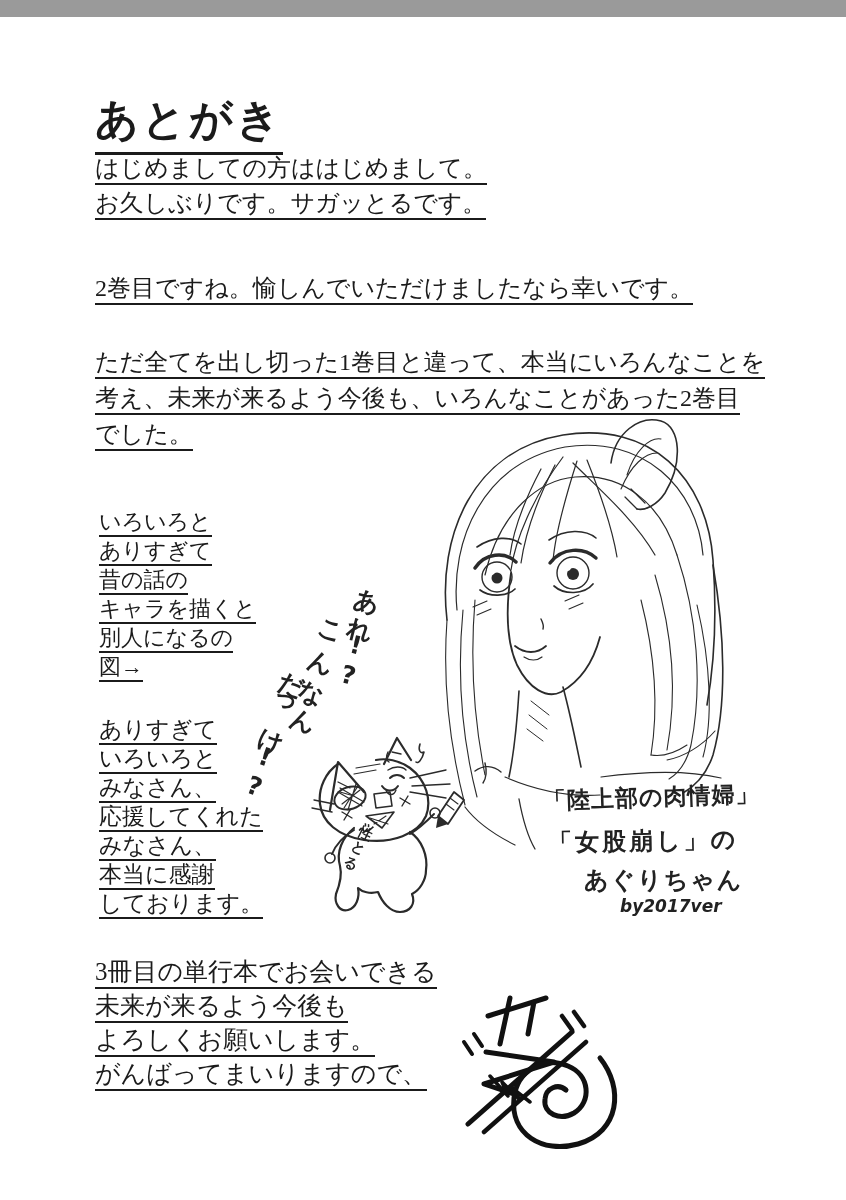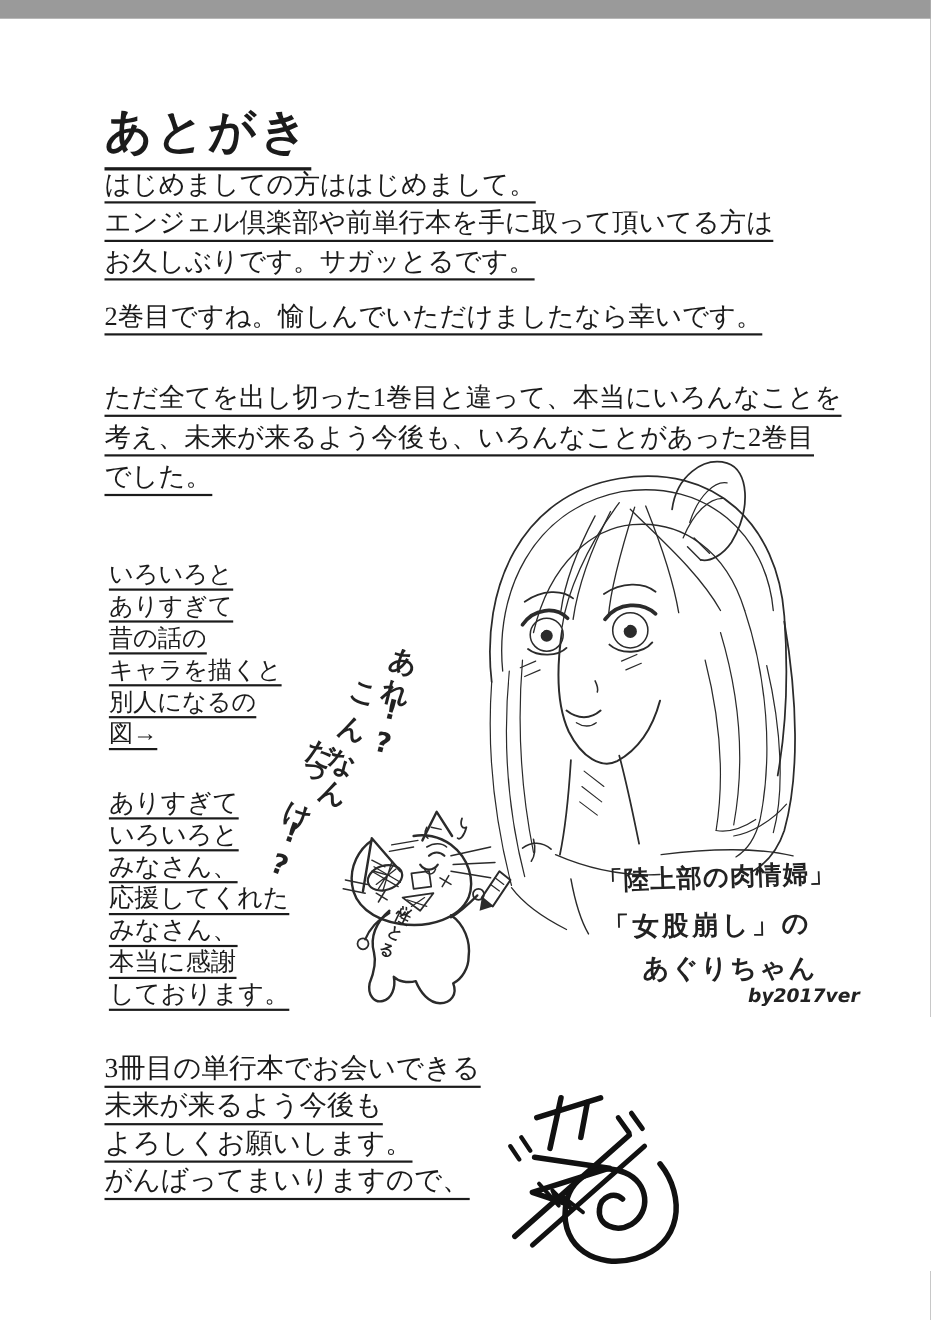--- a/index.html
+++ b/index.html
@@ -57,38 +57,37 @@
     left:366px;top:796px;
     writing-mode:vertical-rl;text-orientation:upright;
     font-size:14px;font-weight:bold;
     transform:rotate(26deg);transform-origin:top left;
     letter-spacing:1px;
   }
   .cap{white-space:nowrap;font-weight:bold;}
   .cap-1{left:543px;top:765px;font-size:23px;transform:rotate(-2deg);letter-spacing:1px;}
   .cap-2{left:548px;top:808px;font-size:24px;transform:rotate(-1deg);letter-spacing:3px;}
   .cap-3{left:584px;top:847px;font-size:24px;letter-spacing:2px;}
-  .cap-4{left:680px;top:879px;font-size:17px;font-style:italic;}
+  .cap-4{left:620px;top:879px;font-size:17px;font-style:italic;}
 
   svg{display:block;}
   .sk{stroke:#2b2b2b;fill:none;stroke-linecap:round;stroke-linejoin:round;}
   .sg{stroke:#111;fill:none;stroke-linecap:round;stroke-linejoin:round;}
 </style>
 </head>
 <body>
 
 <div class="page">
 
   <h1 class="abs title tline" style="margin:0;font-weight:bold;">
     <span>あとがき</span>
   </h1>
 
   <div class="abs intro">
     <div class="tline"><span>はじめましての方ははじめまして。</span></div>
-    <div class="tline"><span>エンジェル倶楽部や前単行本を手に取って頂いてる方は</span></div>
     <div class="tline"><span>お久しぶりです。サガッとるです。</span></div>
   </div>
 
   <div class="abs volume">
     <div class="tline"><span>2巻目ですね。愉しんでいただけましたなら幸いです。</span></div>
   </div>
 
   <div class="abs reflection">
     <div class="tline"><span>ただ全てを出し切った1巻目と違って、本当にいろんなことを</span></div>
     <div class="tline"><span>考え、未来が来るよう今後も、いろんなことがあった2巻目</span></div>

